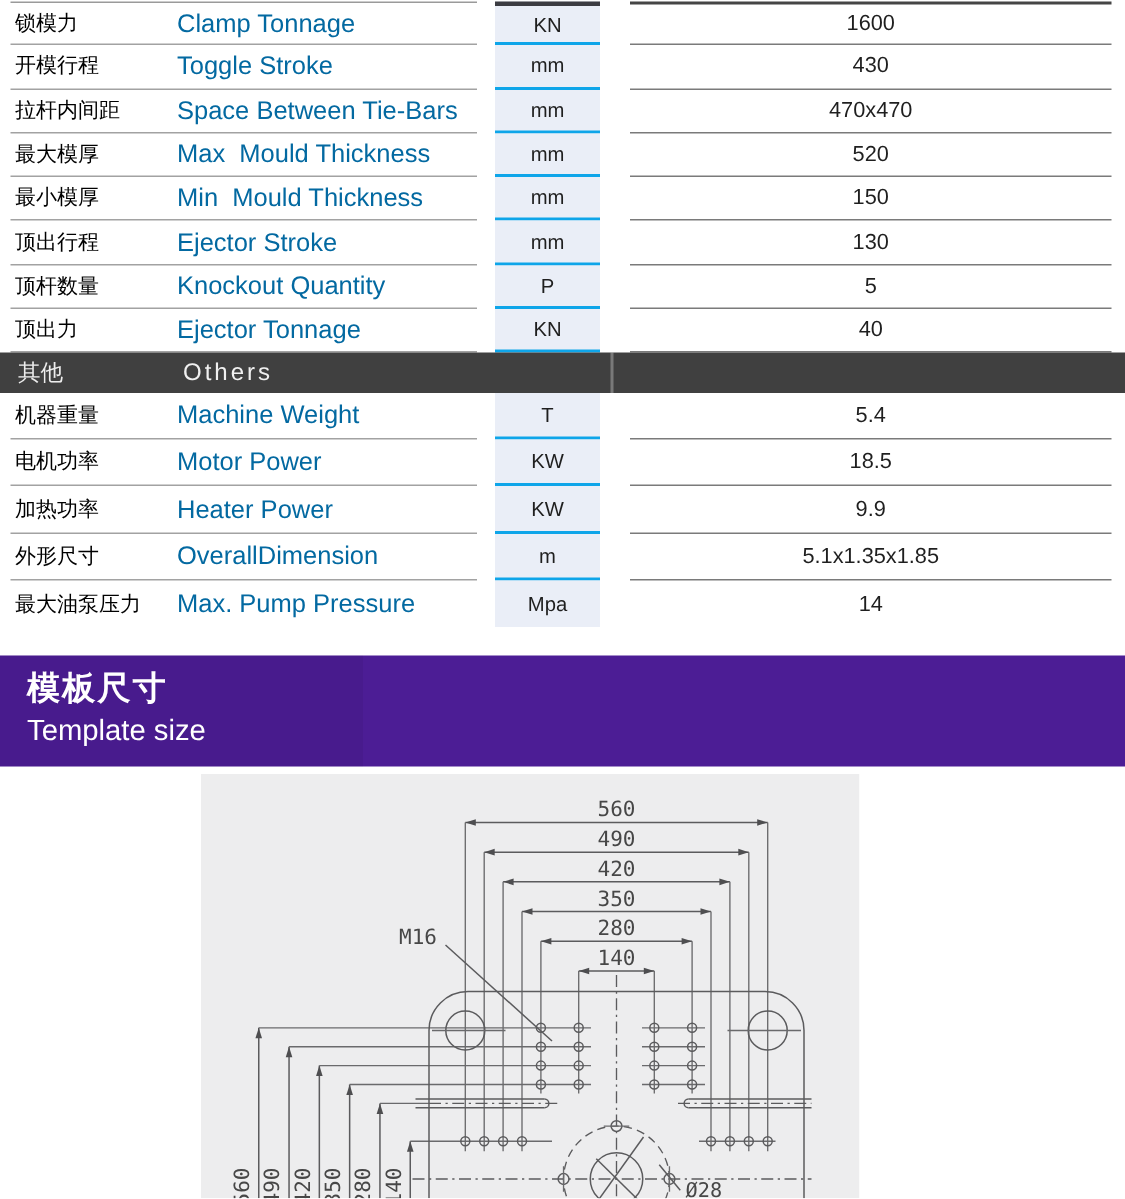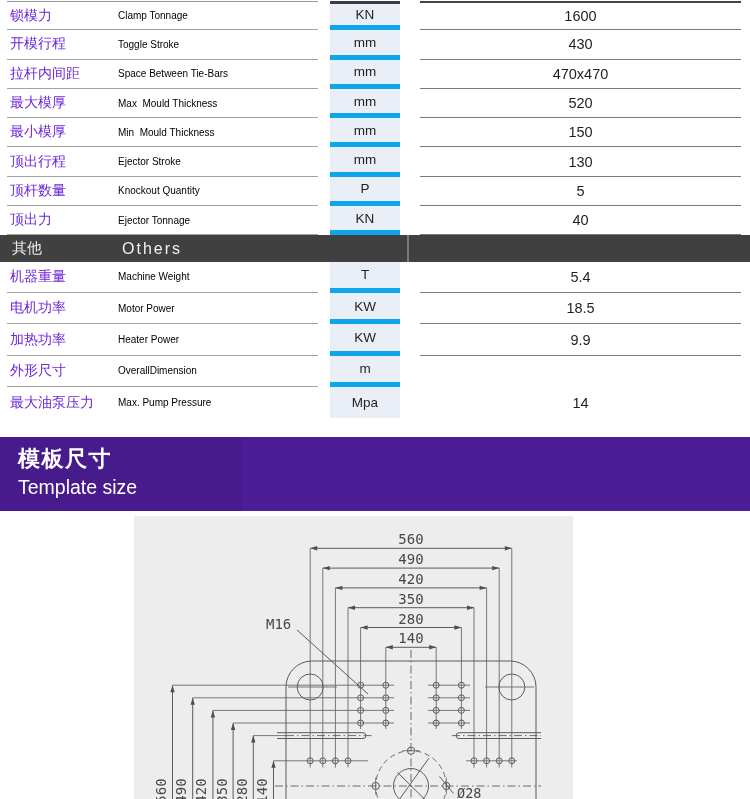--- a/index.html
+++ b/index.html
@@ -5,34 +5,34 @@
   html,body{margin:0;padding:0;background:#fff;}
   .page{position:relative;width:750px;height:799px;overflow:hidden;background:#ffffff;
         font-family:"Liberation Sans","DejaVu Sans",sans-serif;color:#222;}
 
   
   .spec-table{position:absolute;left:0;top:1px;width:750px;}
   .row{display:flex;align-items:stretch;height:29.3px;}
   .rows-b .row{height:31.35px;}
   .seg-label{margin-left:7px;width:311px;border-bottom:1px solid #a2a2a2;
              display:flex;align-items:center;box-sizing:border-box;}
-  .seg-unit{margin-left:12px;width:70px;background:#eaeef7;border-bottom:5px solid #0ea5e9;
+  .seg-unit{margin-left:12px;width:70px;background:#eaeef7;border-bottom:2px solid #0ea5e9;
             display:flex;align-items:center;justify-content:center;box-sizing:border-box;
             font-size:13.5px;color:#1f1f1f;}
   .seg-value{margin-left:20px;width:321px;border-bottom:1.5px solid #7a7a7a;
              display:flex;align-items:center;justify-content:center;box-sizing:border-box;
              font-size:14.5px;color:#1f1f1f;}
   .rows-a .row:first-child .seg-label{border-top:1.5px solid #9a9a9a;}
   .rows-a .row:first-child .seg-unit{border-top:3px solid #3c3c42;}
   .rows-a .row:first-child .seg-value{border-top:2px solid #454545;text-align:right;}
   .rows-b .row:last-child .seg-label,
   .rows-b .row:last-child .seg-unit,
   .rows-b .row:last-child .seg-value{border-bottom:none;}
-  .cn{width:108px;padding-left:3px;font-size:14px;color:#6d28d9;white-space:pre;}
-  .en{font-size:10px;color:#000000;white-space:pre;}
+  .cn{width:108px;padding-left:3px;font-size:14px;color:#000000;white-space:pre;}
+  .en{font-size:17px;color:#0369a1;white-space:pre;}
 
   
   .others-band{position:relative;height:26.4px;background:#404040;display:flex;align-items:center;}
   .others-band .band-cn{position:absolute;left:12px;font-size:15px;color:#ededed;}
   .others-band .band-en{position:absolute;left:122px;font-size:16px;color:#f0f0f0;letter-spacing:2px;}
   .band-divider{position:absolute;left:407px;top:0;bottom:0;width:2px;background:rgba(230,230,230,0.35);}
 
   
   .banner{position:absolute;left:0;top:437px;width:750px;height:74px;background:#4c1d95;color:#fff;}
   .banner-left-shade{position:absolute;left:0;top:0;width:242px;height:100%;background:rgba(0,0,0,0.05);}
@@ -195,20 +195,23 @@
       <span>9.9</span>
     </div>
   </div>
         <div class="row">
     <div class="seg-label">
       <span class="cn">外形尺寸</span>
       <span class="en">OverallDimension</span>
     </div>
     <div class="seg-unit">
       <span>m</span>
+    </div>
+    <div class="seg-value">
+      <span>5.1x1.35x1.85</span>
     </div>
   </div>
         <div class="row">
     <div class="seg-label">
       <span class="cn">最大油泵压力</span>
       <span class="en">Max. Pump Pressure</span>
     </div>
     <div class="seg-unit">
       <span>Mpa</span>
     </div>

